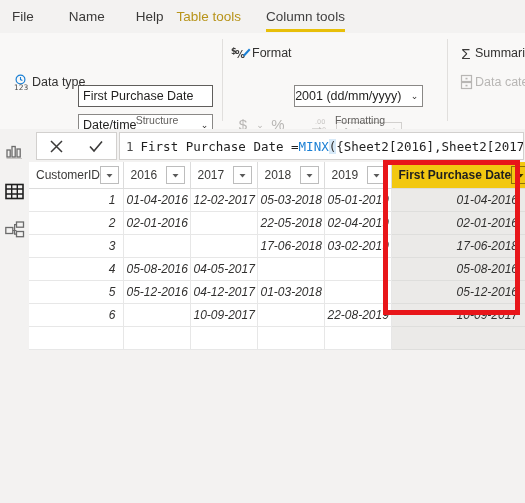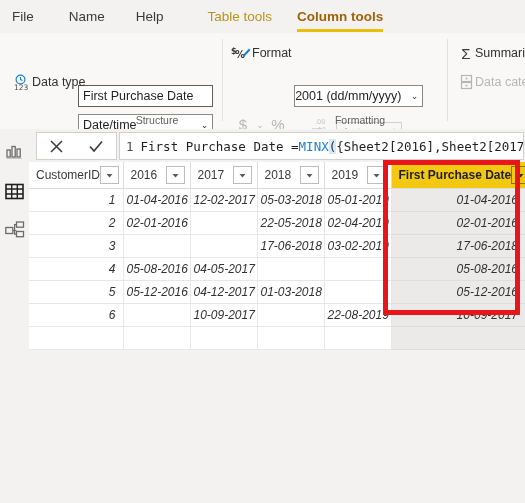--- a/index.html
+++ b/index.html
@@ -32,21 +32,21 @@
     position: relative;
     height: 33px;
     display: flex;
     align-items: center;
     font-size: 13.5px;
     color: #3b3a39;
     cursor: pointer;
     white-space: nowrap;
   }
   .rtab.accent { color: #b8941a; }
-  .rtab.active { color: #a16207; font-weight: bold; }
+  .rtab.active { color: #404040; font-weight: normal; }
   .rtab.active:after {
     content: "";
     position: absolute;
     left: 0; right: 0; bottom: 1px;
     height: 3px;
     background: #e8bf09;
   }
 
   
   .ribbon-body {
@@ -310,21 +310,21 @@
   <div class="ribbon-tabs">
     <div class="rtab" style="left:0;margin-left:12px;">
         <span>File</span>
       </div>
     <div class="rtab" style="margin-left:35px;">
         <span>Name</span>
       </div>
     <div class="rtab" style="margin-left:31px;">
         <span>Help</span>
       </div>
-    <div class="rtab accent" style="margin-left:44px;">
+    <div class="rtab accent" style="margin-left:13px;">
         <span>Table tools</span>
       </div>
     <div class="rtab active" style="margin-left:25px;">
         <span>Column tools</span>
       </div>
   </div>
 
   <div class="ribbon-body">
 
     <div class="tbox sel" style="position:absolute; left:78px; top:52px; width:135px;">

